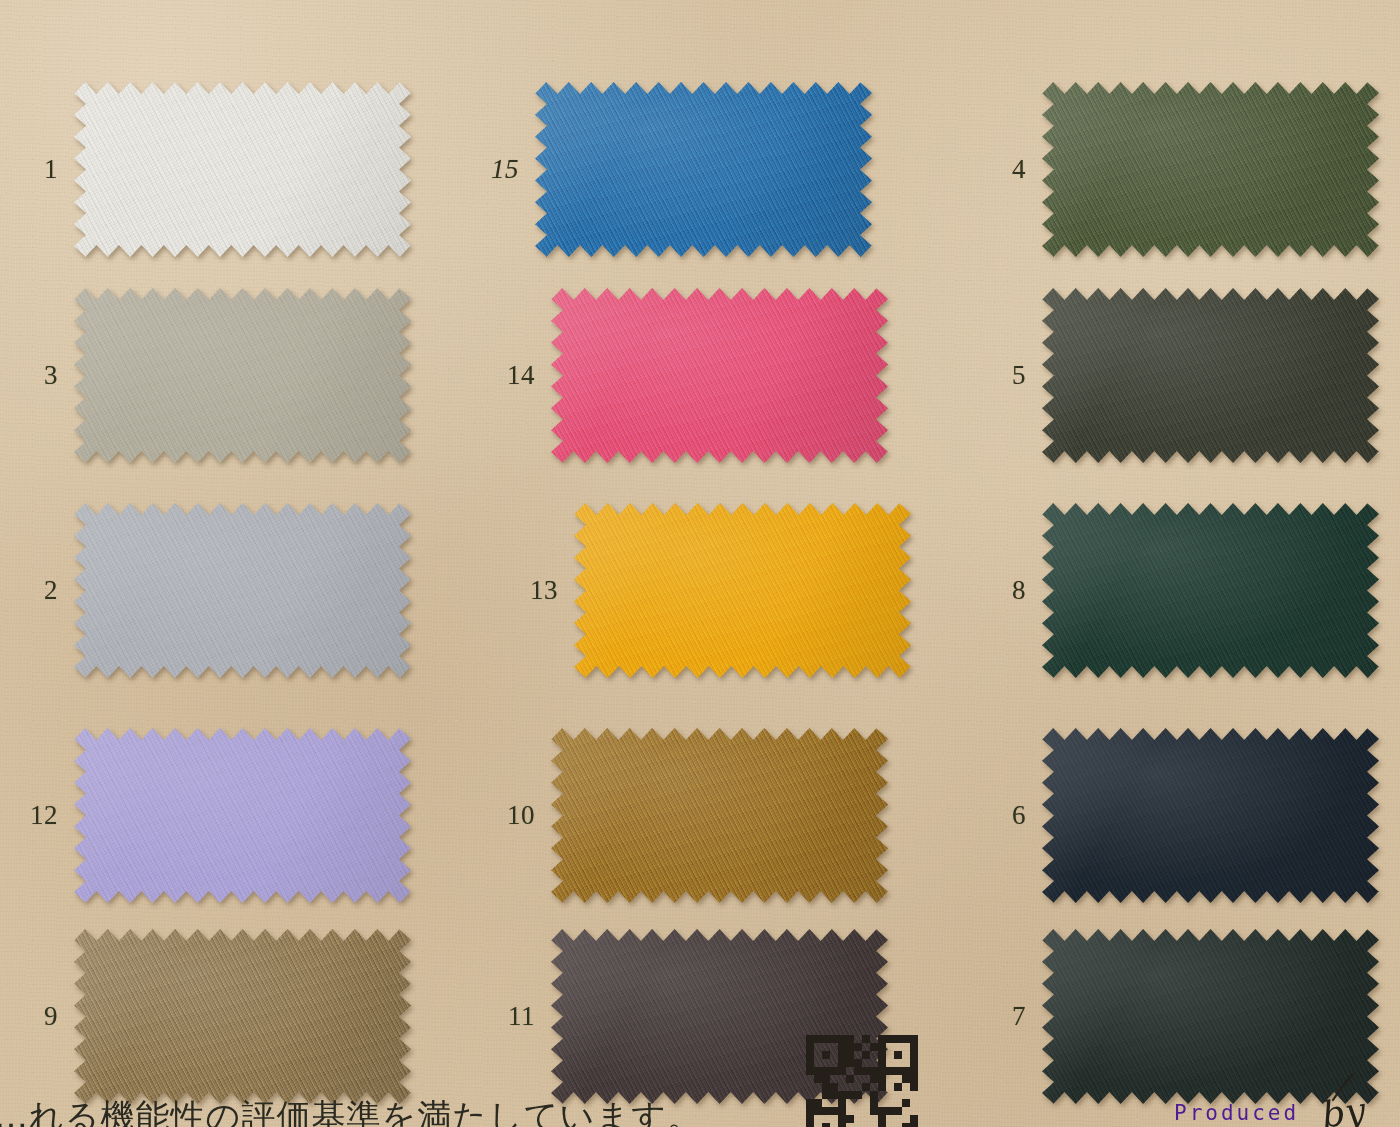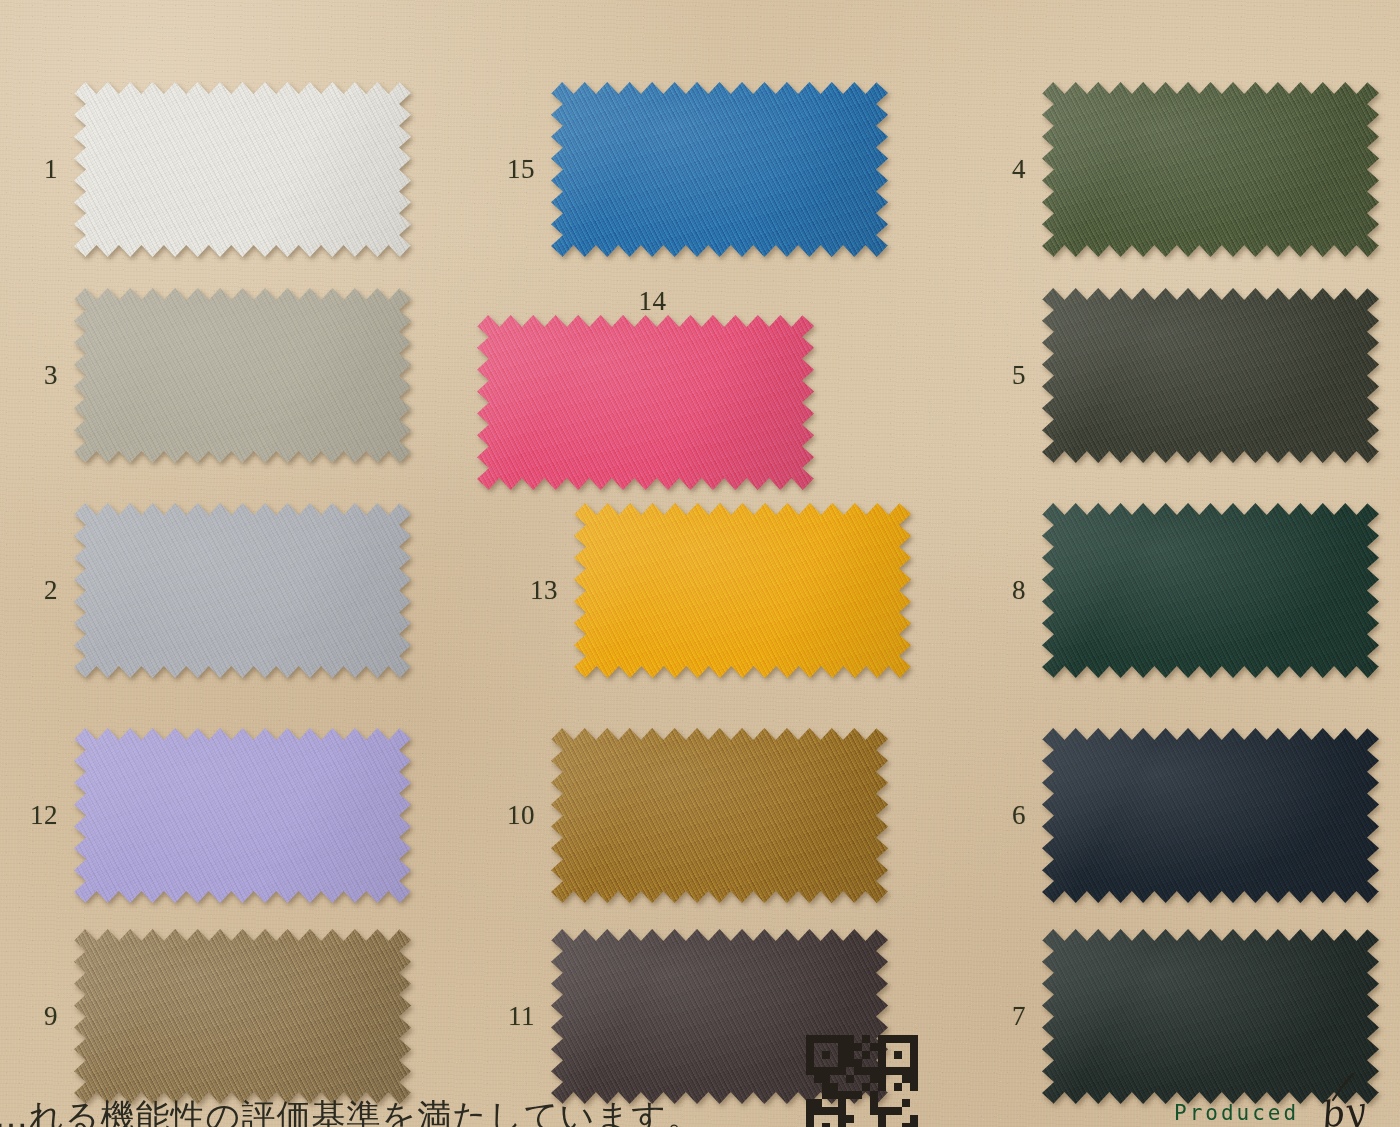--- a/index.html
+++ b/index.html
@@ -155,21 +155,21 @@
   }
   #qr i { display:block; }
   #qr i.on { background: #241f18; }
   #produced {
     position: absolute;
     left: 1174px;
     bottom: 2px;
     font-family: "DejaVu Sans Mono", monospace;
     font-size: 21px;
     letter-spacing: 3px;
-    color: #14532d;
+    color: #4c1d95;
     white-space: nowrap;
   }
   #by {
     position: absolute;
     left: 1322px;
     bottom: -6px;
     font-family: "DejaVu Serif", serif;
     font-style: italic;
     font-size: 36px;
     color: #23211a;
@@ -224,29 +224,29 @@
         </div>
       </div>
       <div class="swatch-cell" style="left: 0px; top: 929px; height: 175px;">
         <div class="swatch-number">9</div>
         <div class="fabric" style="width: 337px; height: 175px; --c: #917b54; --pink-clip: polygon(0.0px 12.0px,11.2px 0.0px,22.5px 12.0px,33.7px 0.0px,44.9px 12.0px,56.2px 0.0px,67.4px 12.0px,78.6px 0.0px,89.9px 12.0px,101.1px 0.0px,112.3px 12.0px,123.6px 0.0px,134.8px 12.0px,146.0px 0.0px,157.3px 12.0px,168.5px 0.0px,179.7px 12.0px,191.0px 0.0px,202.2px 12.0px,213.4px 0.0px,224.7px 12.0px,235.9px 0.0px,247.1px 12.0px,258.4px 0.0px,269.6px 12.0px,280.8px 0.0px,292.1px 12.0px,303.3px 0.0px,314.5px 12.0px,325.8px 0.0px,325.0px 0.0px,337.0px 10.9px,325.0px 21.9px,337.0px 32.8px,325.0px 43.8px,337.0px 54.7px,325.0px 65.6px,337.0px 76.6px,325.0px 87.5px,337.0px 98.4px,325.0px 109.4px,337.0px 120.3px,325.0px 131.3px,337.0px 142.2px,325.0px 153.1px,337.0px 164.1px,337.0px 163.0px,325.8px 175.0px,314.5px 163.0px,303.3px 175.0px,292.1px 163.0px,280.8px 175.0px,269.6px 163.0px,258.4px 175.0px,247.1px 163.0px,235.9px 175.0px,224.7px 163.0px,213.4px 175.0px,202.2px 163.0px,191.0px 175.0px,179.7px 163.0px,168.5px 175.0px,157.3px 163.0px,146.0px 175.0px,134.8px 163.0px,123.6px 175.0px,112.3px 163.0px,101.1px 175.0px,89.9px 163.0px,78.6px 175.0px,67.4px 163.0px,56.2px 175.0px,44.9px 163.0px,33.7px 175.0px,22.5px 163.0px,11.2px 175.0px,12.0px 175.0px,0.0px 164.1px,12.0px 153.1px,0.0px 142.2px,12.0px 131.3px,0.0px 120.3px,12.0px 109.4px,0.0px 98.4px,12.0px 87.5px,0.0px 76.6px,12.0px 65.6px,0.0px 54.7px,12.0px 43.8px,0.0px 32.8px,12.0px 21.9px,0.0px 10.9px);">
           <div class="fabric-inner fab-base"></div>
           <div class="fabric-inner fab-weave"></div>
           <div class="fabric-inner fab-shade"></div>
         </div>
       </div>
-      <div class="swatch-cell" style="left: 477px; top: 82px; height: 175px;">
+      <div class="swatch-cell" style="left: 461px; top: 82px; height: 175px; font-style: italic;">
         <div class="swatch-number">15</div>
         <div class="fabric" style="width: 337px; height: 175px; --c: #2b72ab; --pink-clip: polygon(0.0px 12.0px,11.2px 0.0px,22.5px 12.0px,33.7px 0.0px,44.9px 12.0px,56.2px 0.0px,67.4px 12.0px,78.6px 0.0px,89.9px 12.0px,101.1px 0.0px,112.3px 12.0px,123.6px 0.0px,134.8px 12.0px,146.0px 0.0px,157.3px 12.0px,168.5px 0.0px,179.7px 12.0px,191.0px 0.0px,202.2px 12.0px,213.4px 0.0px,224.7px 12.0px,235.9px 0.0px,247.1px 12.0px,258.4px 0.0px,269.6px 12.0px,280.8px 0.0px,292.1px 12.0px,303.3px 0.0px,314.5px 12.0px,325.8px 0.0px,325.0px 0.0px,337.0px 10.9px,325.0px 21.9px,337.0px 32.8px,325.0px 43.8px,337.0px 54.7px,325.0px 65.6px,337.0px 76.6px,325.0px 87.5px,337.0px 98.4px,325.0px 109.4px,337.0px 120.3px,325.0px 131.3px,337.0px 142.2px,325.0px 153.1px,337.0px 164.1px,337.0px 163.0px,325.8px 175.0px,314.5px 163.0px,303.3px 175.0px,292.1px 163.0px,280.8px 175.0px,269.6px 163.0px,258.4px 175.0px,247.1px 163.0px,235.9px 175.0px,224.7px 163.0px,213.4px 175.0px,202.2px 163.0px,191.0px 175.0px,179.7px 163.0px,168.5px 175.0px,157.3px 163.0px,146.0px 175.0px,134.8px 163.0px,123.6px 175.0px,112.3px 163.0px,101.1px 175.0px,89.9px 163.0px,78.6px 175.0px,67.4px 163.0px,56.2px 175.0px,44.9px 163.0px,33.7px 175.0px,22.5px 163.0px,11.2px 175.0px,12.0px 175.0px,0.0px 164.1px,12.0px 153.1px,0.0px 142.2px,12.0px 131.3px,0.0px 120.3px,12.0px 109.4px,0.0px 98.4px,12.0px 87.5px,0.0px 76.6px,12.0px 65.6px,0.0px 54.7px,12.0px 43.8px,0.0px 32.8px,12.0px 21.9px,0.0px 10.9px);">
           <div class="fabric-inner fab-base"></div>
           <div class="fabric-inner fab-weave"></div>
           <div class="fabric-inner fab-shade"></div>
         </div>
       </div>
-      <div class="swatch-cell" style="left: 477px; top: 288px; height: 175px; flex-direction: column;">
+      <div class="swatch-cell" style="left: 477px; top: 288px; height: 175px;">
         <div class="swatch-number">14</div>
         <div class="fabric" style="width: 337px; height: 175px; --c: #e45279; --pink-clip: polygon(0.0px 12.0px,11.2px 0.0px,22.5px 12.0px,33.7px 0.0px,44.9px 12.0px,56.2px 0.0px,67.4px 12.0px,78.6px 0.0px,89.9px 12.0px,101.1px 0.0px,112.3px 12.0px,123.6px 0.0px,134.8px 12.0px,146.0px 0.0px,157.3px 12.0px,168.5px 0.0px,179.7px 12.0px,191.0px 0.0px,202.2px 12.0px,213.4px 0.0px,224.7px 12.0px,235.9px 0.0px,247.1px 12.0px,258.4px 0.0px,269.6px 12.0px,280.8px 0.0px,292.1px 12.0px,303.3px 0.0px,314.5px 12.0px,325.8px 0.0px,325.0px 0.0px,337.0px 10.9px,325.0px 21.9px,337.0px 32.8px,325.0px 43.8px,337.0px 54.7px,325.0px 65.6px,337.0px 76.6px,325.0px 87.5px,337.0px 98.4px,325.0px 109.4px,337.0px 120.3px,325.0px 131.3px,337.0px 142.2px,325.0px 153.1px,337.0px 164.1px,337.0px 163.0px,325.8px 175.0px,314.5px 163.0px,303.3px 175.0px,292.1px 163.0px,280.8px 175.0px,269.6px 163.0px,258.4px 175.0px,247.1px 163.0px,235.9px 175.0px,224.7px 163.0px,213.4px 175.0px,202.2px 163.0px,191.0px 175.0px,179.7px 163.0px,168.5px 175.0px,157.3px 163.0px,146.0px 175.0px,134.8px 163.0px,123.6px 175.0px,112.3px 163.0px,101.1px 175.0px,89.9px 163.0px,78.6px 175.0px,67.4px 163.0px,56.2px 175.0px,44.9px 163.0px,33.7px 175.0px,22.5px 163.0px,11.2px 175.0px,12.0px 175.0px,0.0px 164.1px,12.0px 153.1px,0.0px 142.2px,12.0px 131.3px,0.0px 120.3px,12.0px 109.4px,0.0px 98.4px,12.0px 87.5px,0.0px 76.6px,12.0px 65.6px,0.0px 54.7px,12.0px 43.8px,0.0px 32.8px,12.0px 21.9px,0.0px 10.9px);">
           <div class="fabric-inner fab-base"></div>
           <div class="fabric-inner fab-weave"></div>
           <div class="fabric-inner fab-shade"></div>
         </div>
       </div>
       <div class="swatch-cell" style="left: 500px; top: 503px; height: 175px;">
         <div class="swatch-number">13</div>
         <div class="fabric" style="width: 337px; height: 175px; --c: #eaa813; --pink-clip: polygon(0.0px 12.0px,11.2px 0.0px,22.5px 12.0px,33.7px 0.0px,44.9px 12.0px,56.2px 0.0px,67.4px 12.0px,78.6px 0.0px,89.9px 12.0px,101.1px 0.0px,112.3px 12.0px,123.6px 0.0px,134.8px 12.0px,146.0px 0.0px,157.3px 12.0px,168.5px 0.0px,179.7px 12.0px,191.0px 0.0px,202.2px 12.0px,213.4px 0.0px,224.7px 12.0px,235.9px 0.0px,247.1px 12.0px,258.4px 0.0px,269.6px 12.0px,280.8px 0.0px,292.1px 12.0px,303.3px 0.0px,314.5px 12.0px,325.8px 0.0px,325.0px 0.0px,337.0px 10.9px,325.0px 21.9px,337.0px 32.8px,325.0px 43.8px,337.0px 54.7px,325.0px 65.6px,337.0px 76.6px,325.0px 87.5px,337.0px 98.4px,325.0px 109.4px,337.0px 120.3px,325.0px 131.3px,337.0px 142.2px,325.0px 153.1px,337.0px 164.1px,337.0px 163.0px,325.8px 175.0px,314.5px 163.0px,303.3px 175.0px,292.1px 163.0px,280.8px 175.0px,269.6px 163.0px,258.4px 175.0px,247.1px 163.0px,235.9px 175.0px,224.7px 163.0px,213.4px 175.0px,202.2px 163.0px,191.0px 175.0px,179.7px 163.0px,168.5px 175.0px,157.3px 163.0px,146.0px 175.0px,134.8px 163.0px,123.6px 175.0px,112.3px 163.0px,101.1px 175.0px,89.9px 163.0px,78.6px 175.0px,67.4px 163.0px,56.2px 175.0px,44.9px 163.0px,33.7px 175.0px,22.5px 163.0px,11.2px 175.0px,12.0px 175.0px,0.0px 164.1px,12.0px 153.1px,0.0px 142.2px,12.0px 131.3px,0.0px 120.3px,12.0px 109.4px,0.0px 98.4px,12.0px 87.5px,0.0px 76.6px,12.0px 65.6px,0.0px 54.7px,12.0px 43.8px,0.0px 32.8px,12.0px 21.9px,0.0px 10.9px);">

